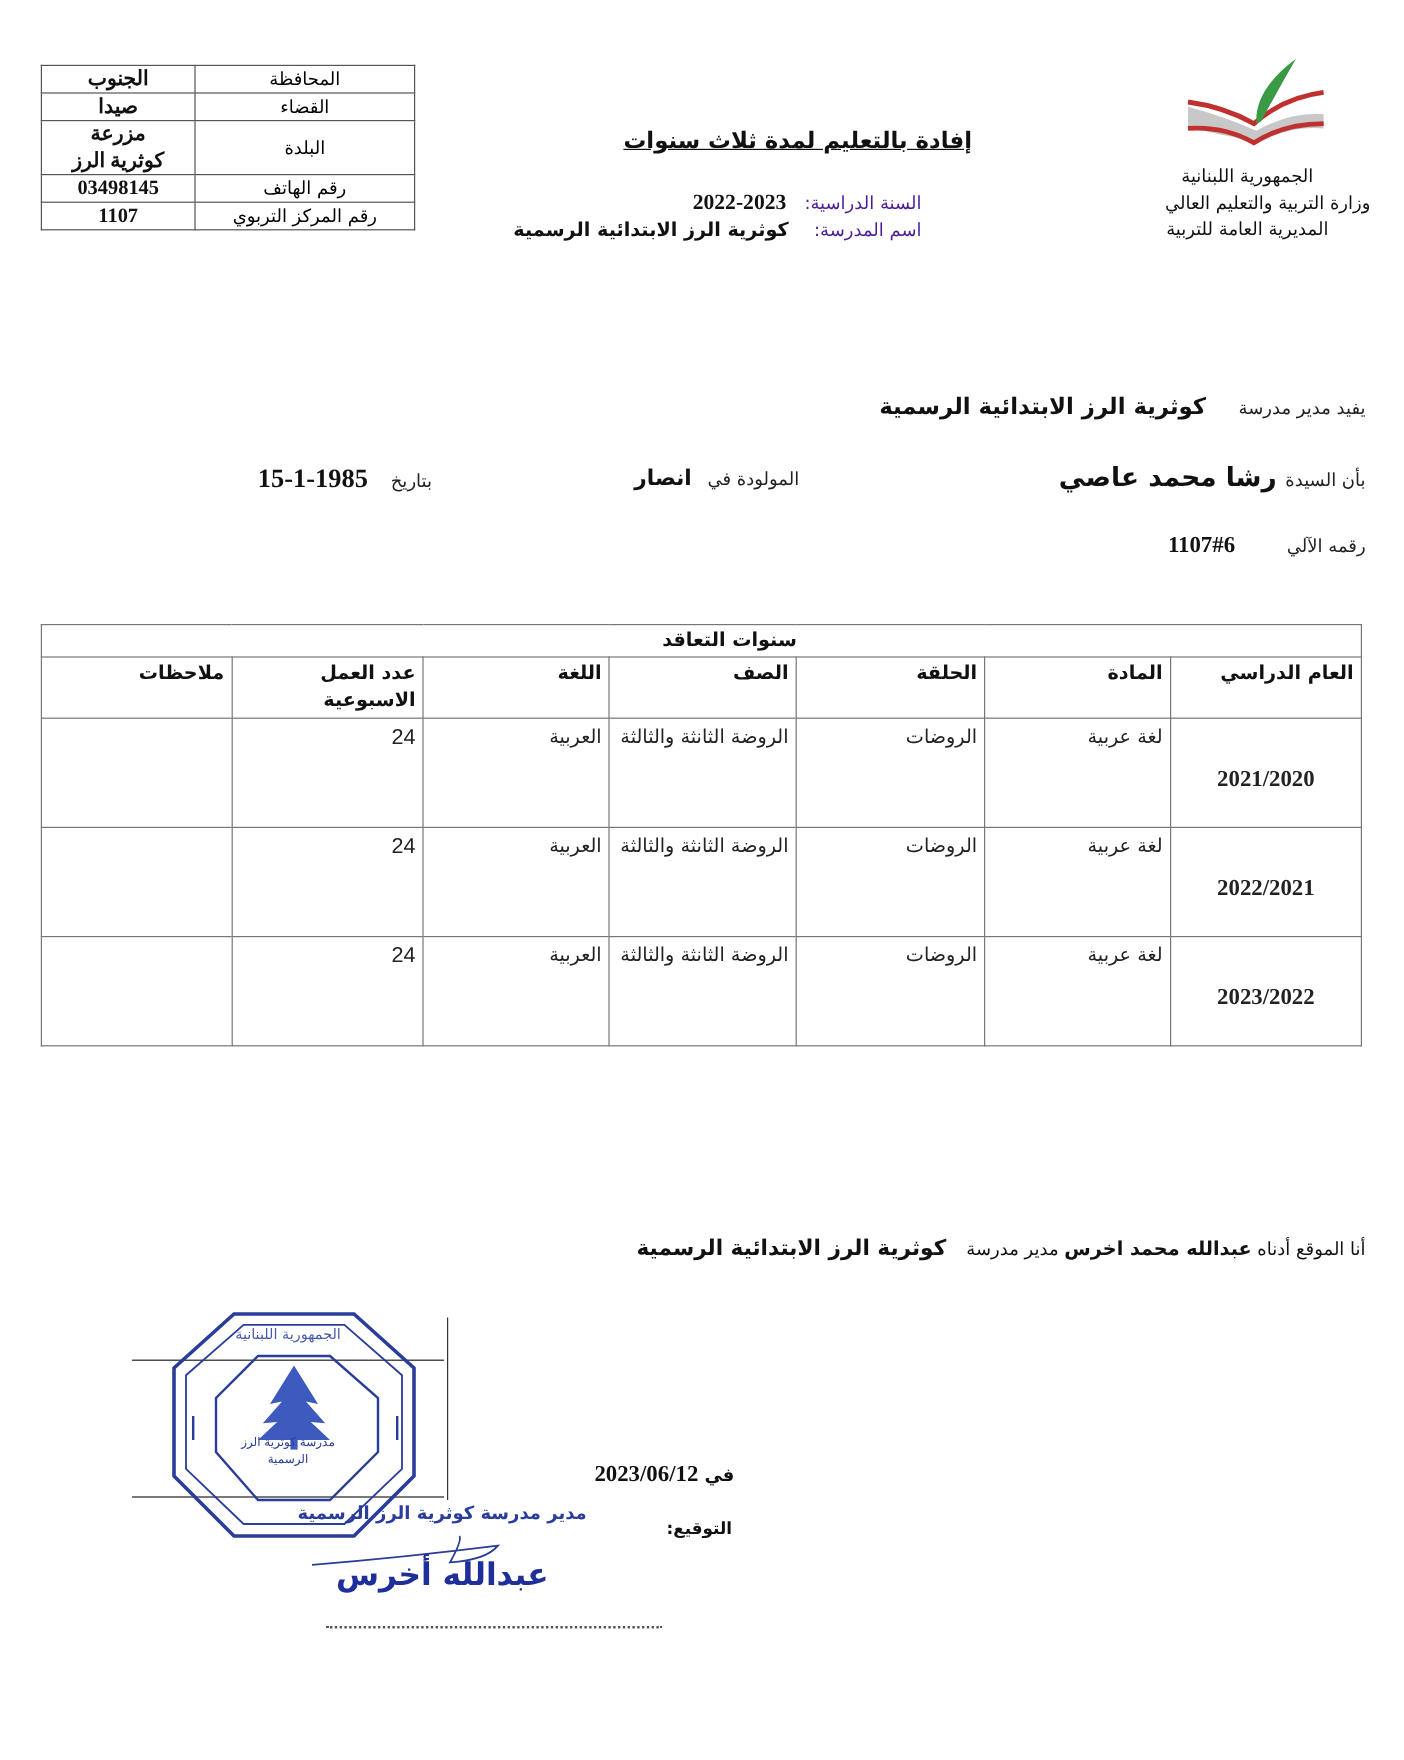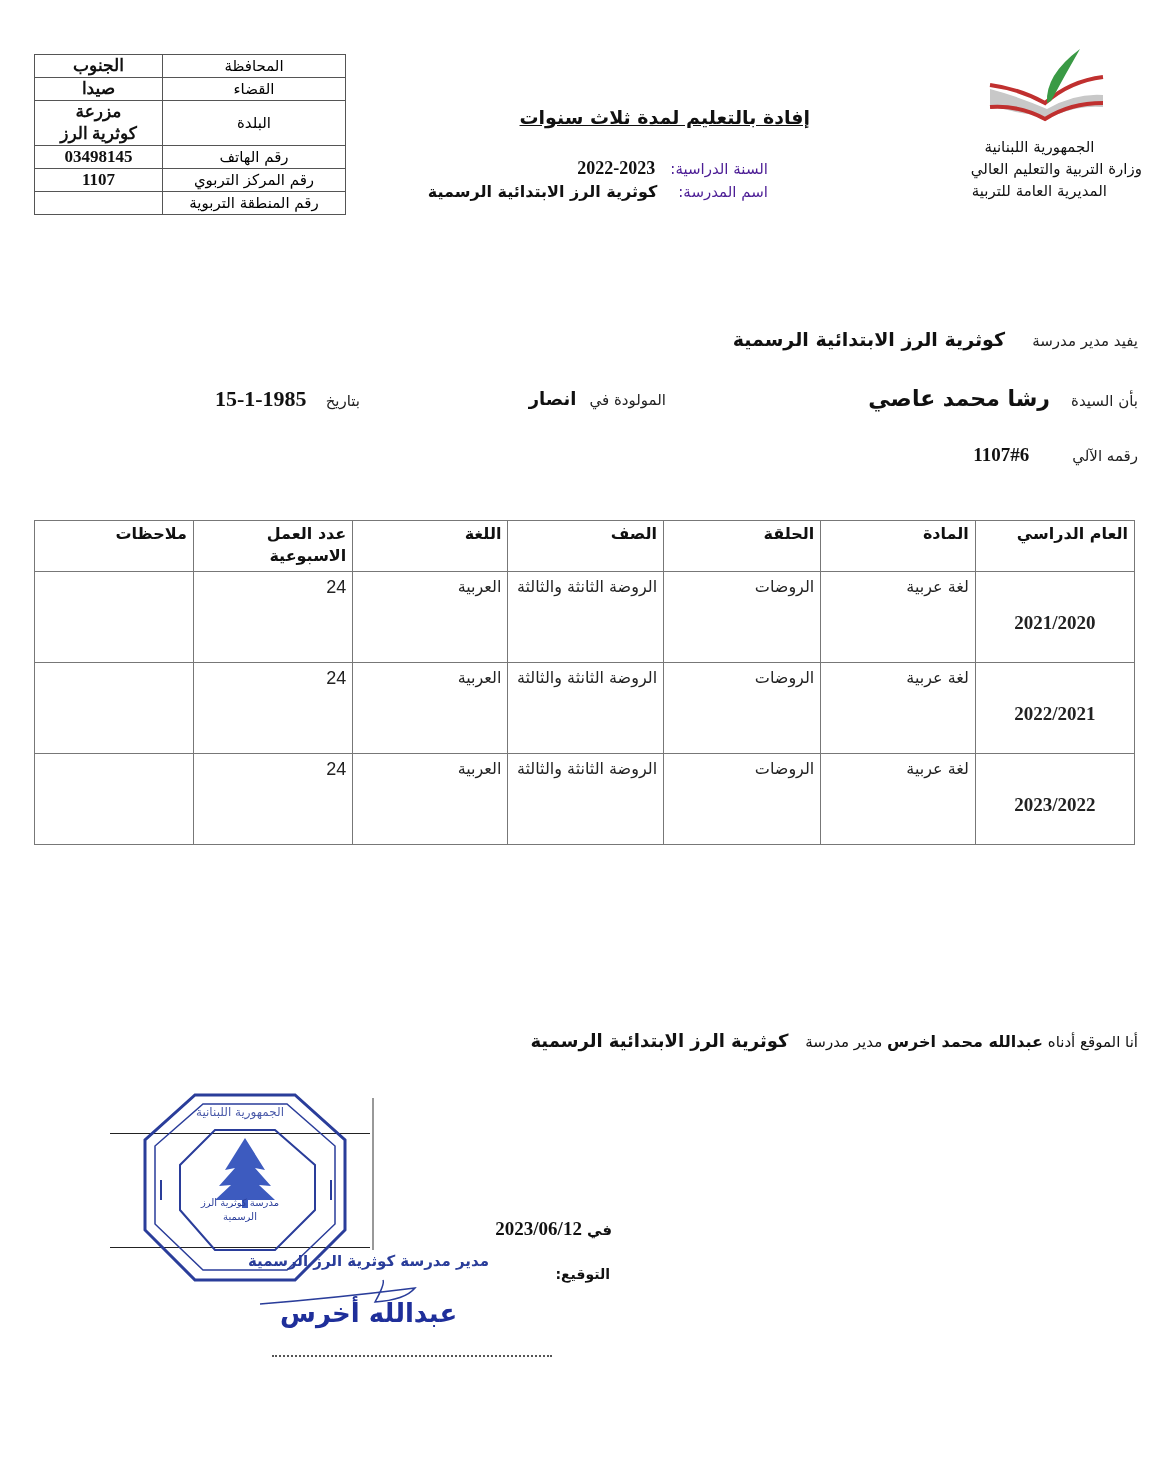--- a/index.html
+++ b/index.html
@@ -69,24 +69,20 @@
         <td class="value">مزرعة كوثرية الرز</td>
       </tr>
       <tr>
         <td class="label">رقم الهاتف</td>
         <td class="value">03498145</td>
       </tr>
       <tr>
         <td class="label">رقم المركز التربوي</td>
         <td class="value">1107</td>
       </tr>
-      <tr>
-        <td class="label">رقم المنطقة التربوية</td>
-        <td class="value"></td>
-      </tr>
     </tbody>
 </table>
 
 <svg id="logo" class="abs" viewBox="0 0 122 80">
   <path d="M5 60 Q30 68 50 70 L60 72 L70 70 Q95 60 118 62 L118 50 Q90 48 62 64 Q35 52 5 44 Z" fill="#c8c8c8"></path>
   <path d="M5 40 Q35 44 60 58 Q85 36 118 32" fill="none" stroke="#c0302f" stroke-width="4"></path>
   <path d="M5 62 Q35 60 60 74 Q85 58 118 58" fill="none" stroke="#c0302f" stroke-width="4"></path>
   <path d="M62 58 Q60 30 95 4 Q80 30 66 56 Z" fill="#3a9a45"></path>
 </svg>
 
@@ -107,38 +103,41 @@
   <span class="bold-sans" style="margin-right:16px; font-size:16px;">كوثرية الرز الابتدائية الرسمية</span>
 </div>
 
 <div class="abs rtl" style="right:32px; top:328px;">
   <span class="label-text">يفيد مدير مدرسة</span>
   <span class="bold-sans" style="margin-right:22px; font-size:19px;">كوثرية الرز الابتدائية الرسمية</span>
 </div>
 
 <div class="abs rtl" style="right:32px; top:386px;">
   <span class="label-text">بأن السيدة</span>
-  <span class="bold-sans" style="margin-right:16px; font-size:22px;">رشا محمد عاصي</span>
+  <span class="bold-sans" style="margin-right:2px; font-size:22px;">رشا محمد عاصي</span>
 </div>
 <div class="abs rtl" style="right:504px; top:388px;">
   <span class="label-text">المولودة في</span>
   <span class="bold-sans" style="margin-right:8px;">انصار</span>
 </div>
 <div class="abs rtl" style="right:810px; top:386px;">
   <span class="label-text">بتاريخ</span>
   <span class="bold-serif" style="margin-right:14px; font-size:22px;">1985-1-15</span>
 </div>
 
 <div class="abs rtl" style="right:32px; top:444px;">
   <span class="label-text">رقمه الآلي</span>
   <span class="bold-serif" style="margin-right:38px; font-size:19px;">6#1107</span>
 </div>
 
 <table id="service-table">
   <thead>
+    <tr>
+        <th colspan="7" class="caption">سنوات التعاقد</th>
+      </tr>
     <tr id="service-head">
         <th style="width: 156px;">العام الدراسي</th>
         <th style="width: 156px;">المادة</th>
         <th style="width: 157px;">الحلقة</th>
         <th style="width: 157px;">الصف</th>
         <th style="width: 157px;">اللغة</th>
         <th style="width: 157px;">عدد العمل الاسبوعية</th>
         <th style="width: 157px;">ملاحظات</th>
       </tr>
   </thead>

